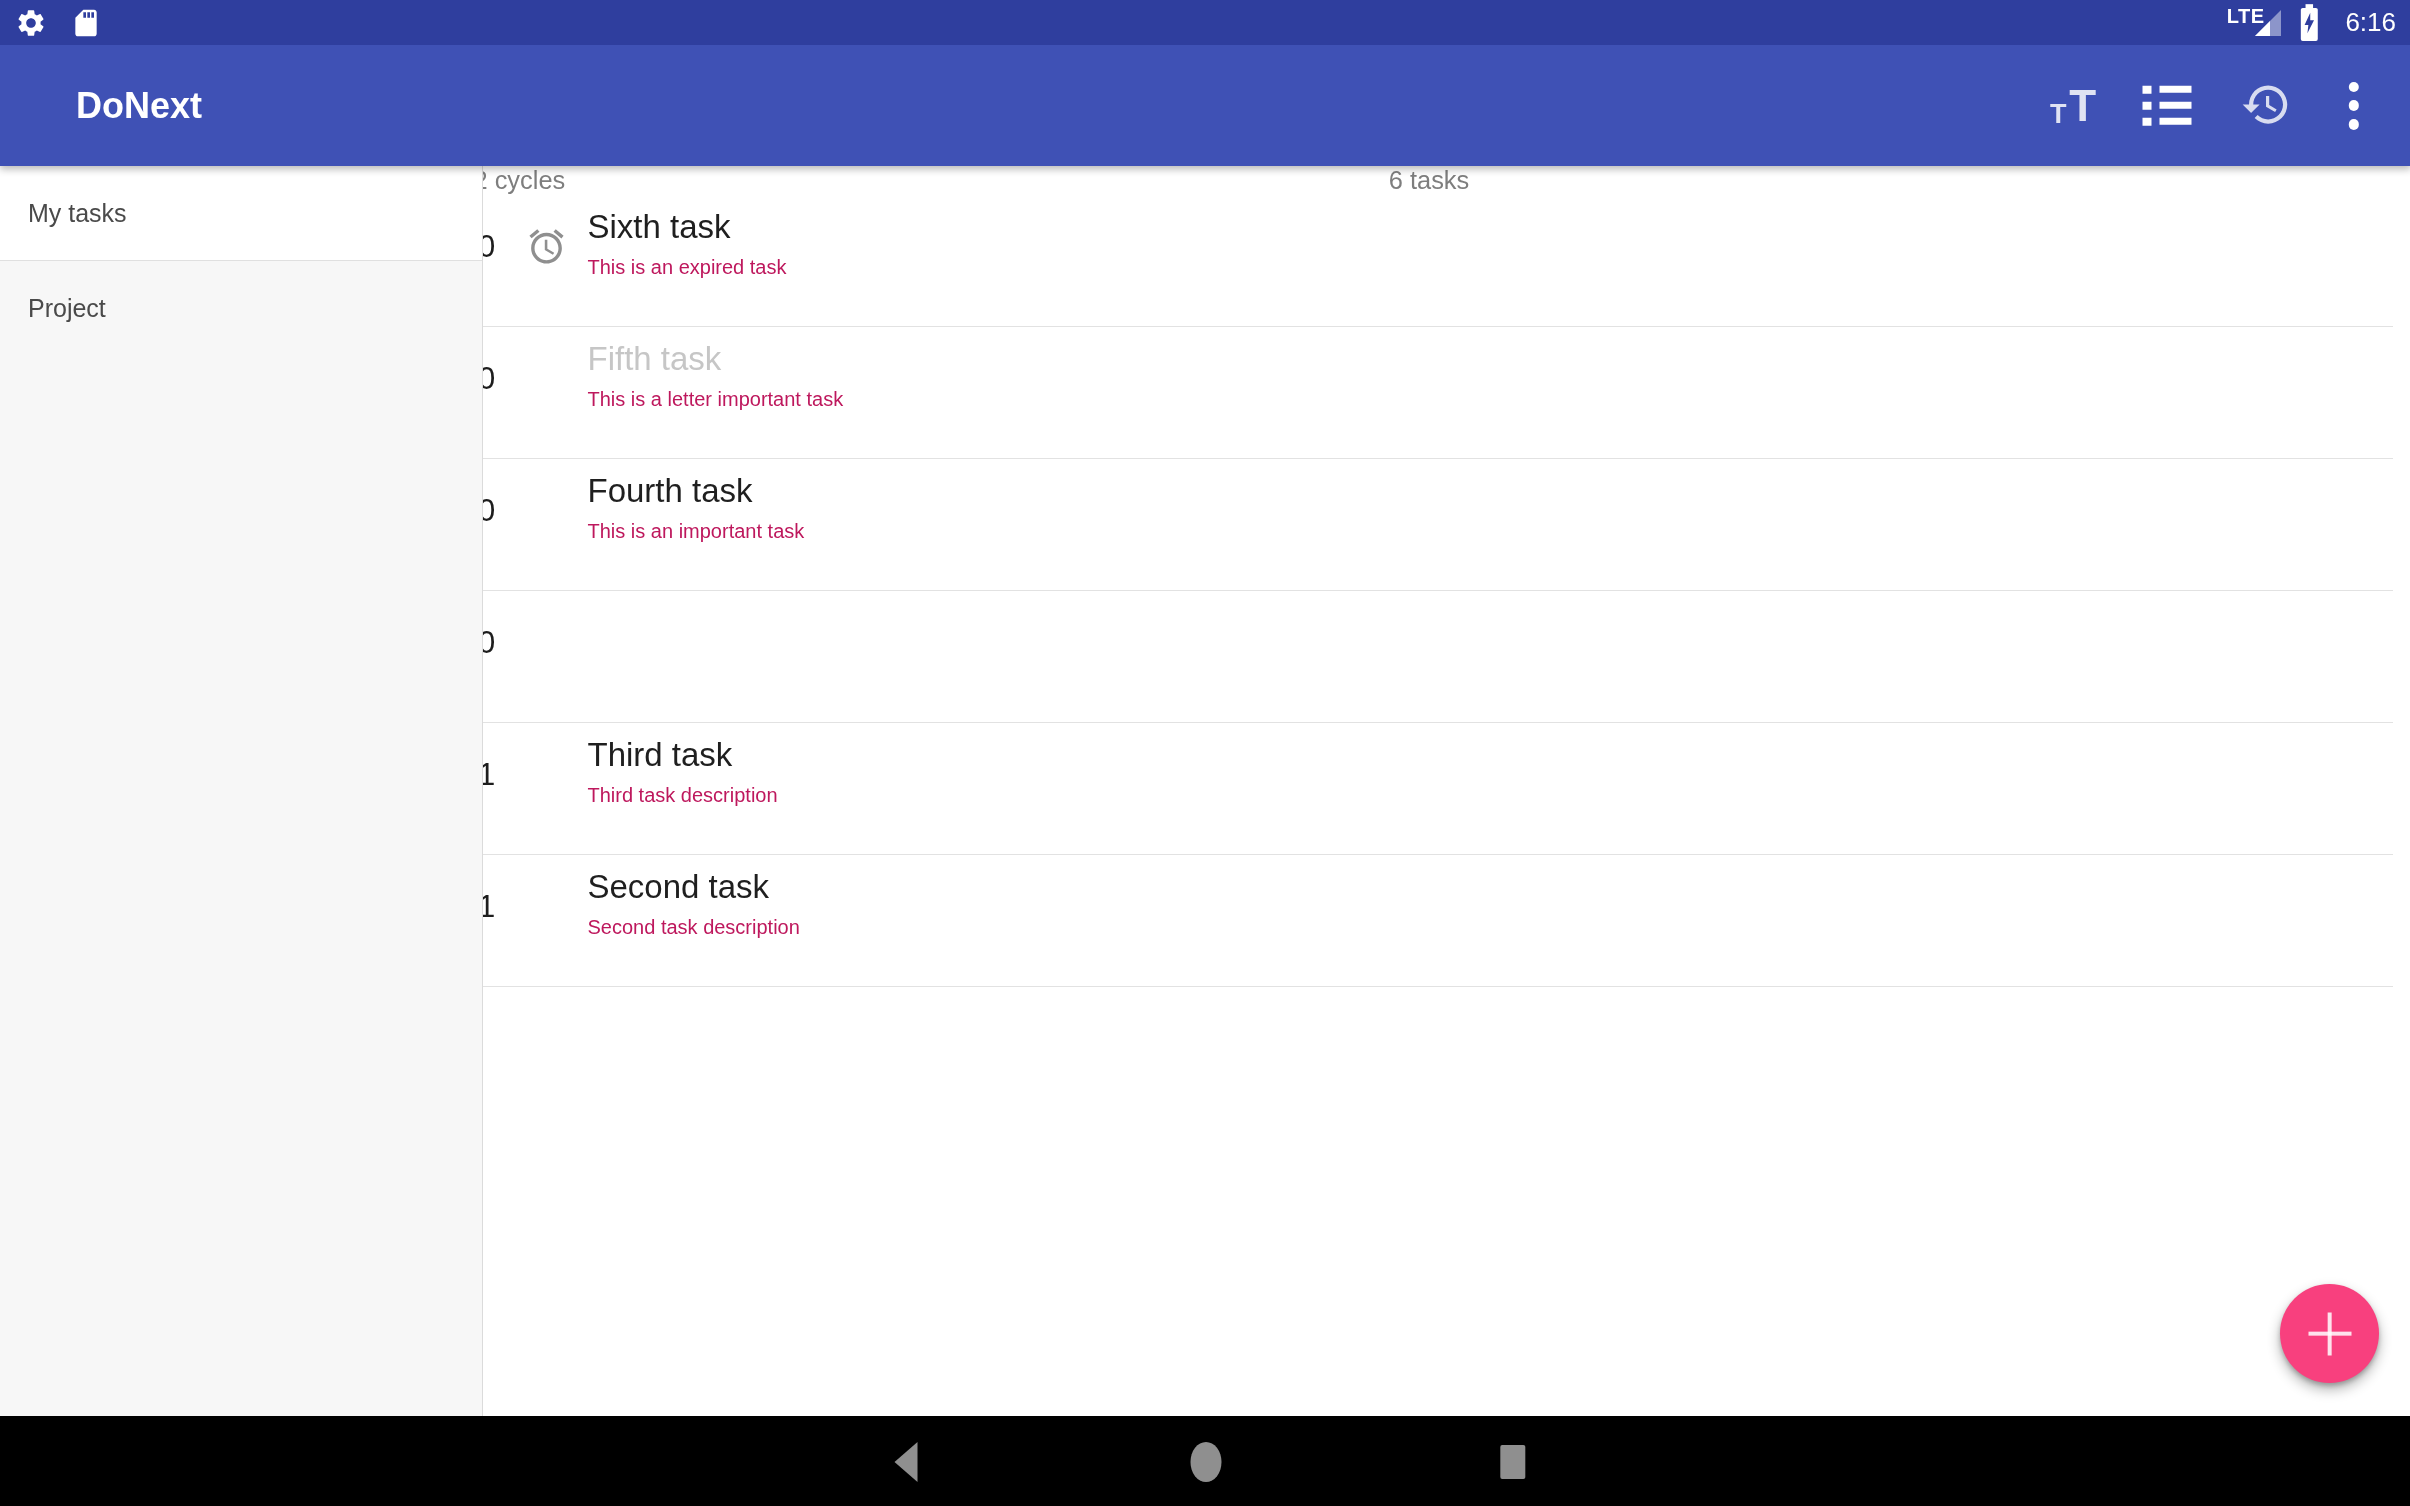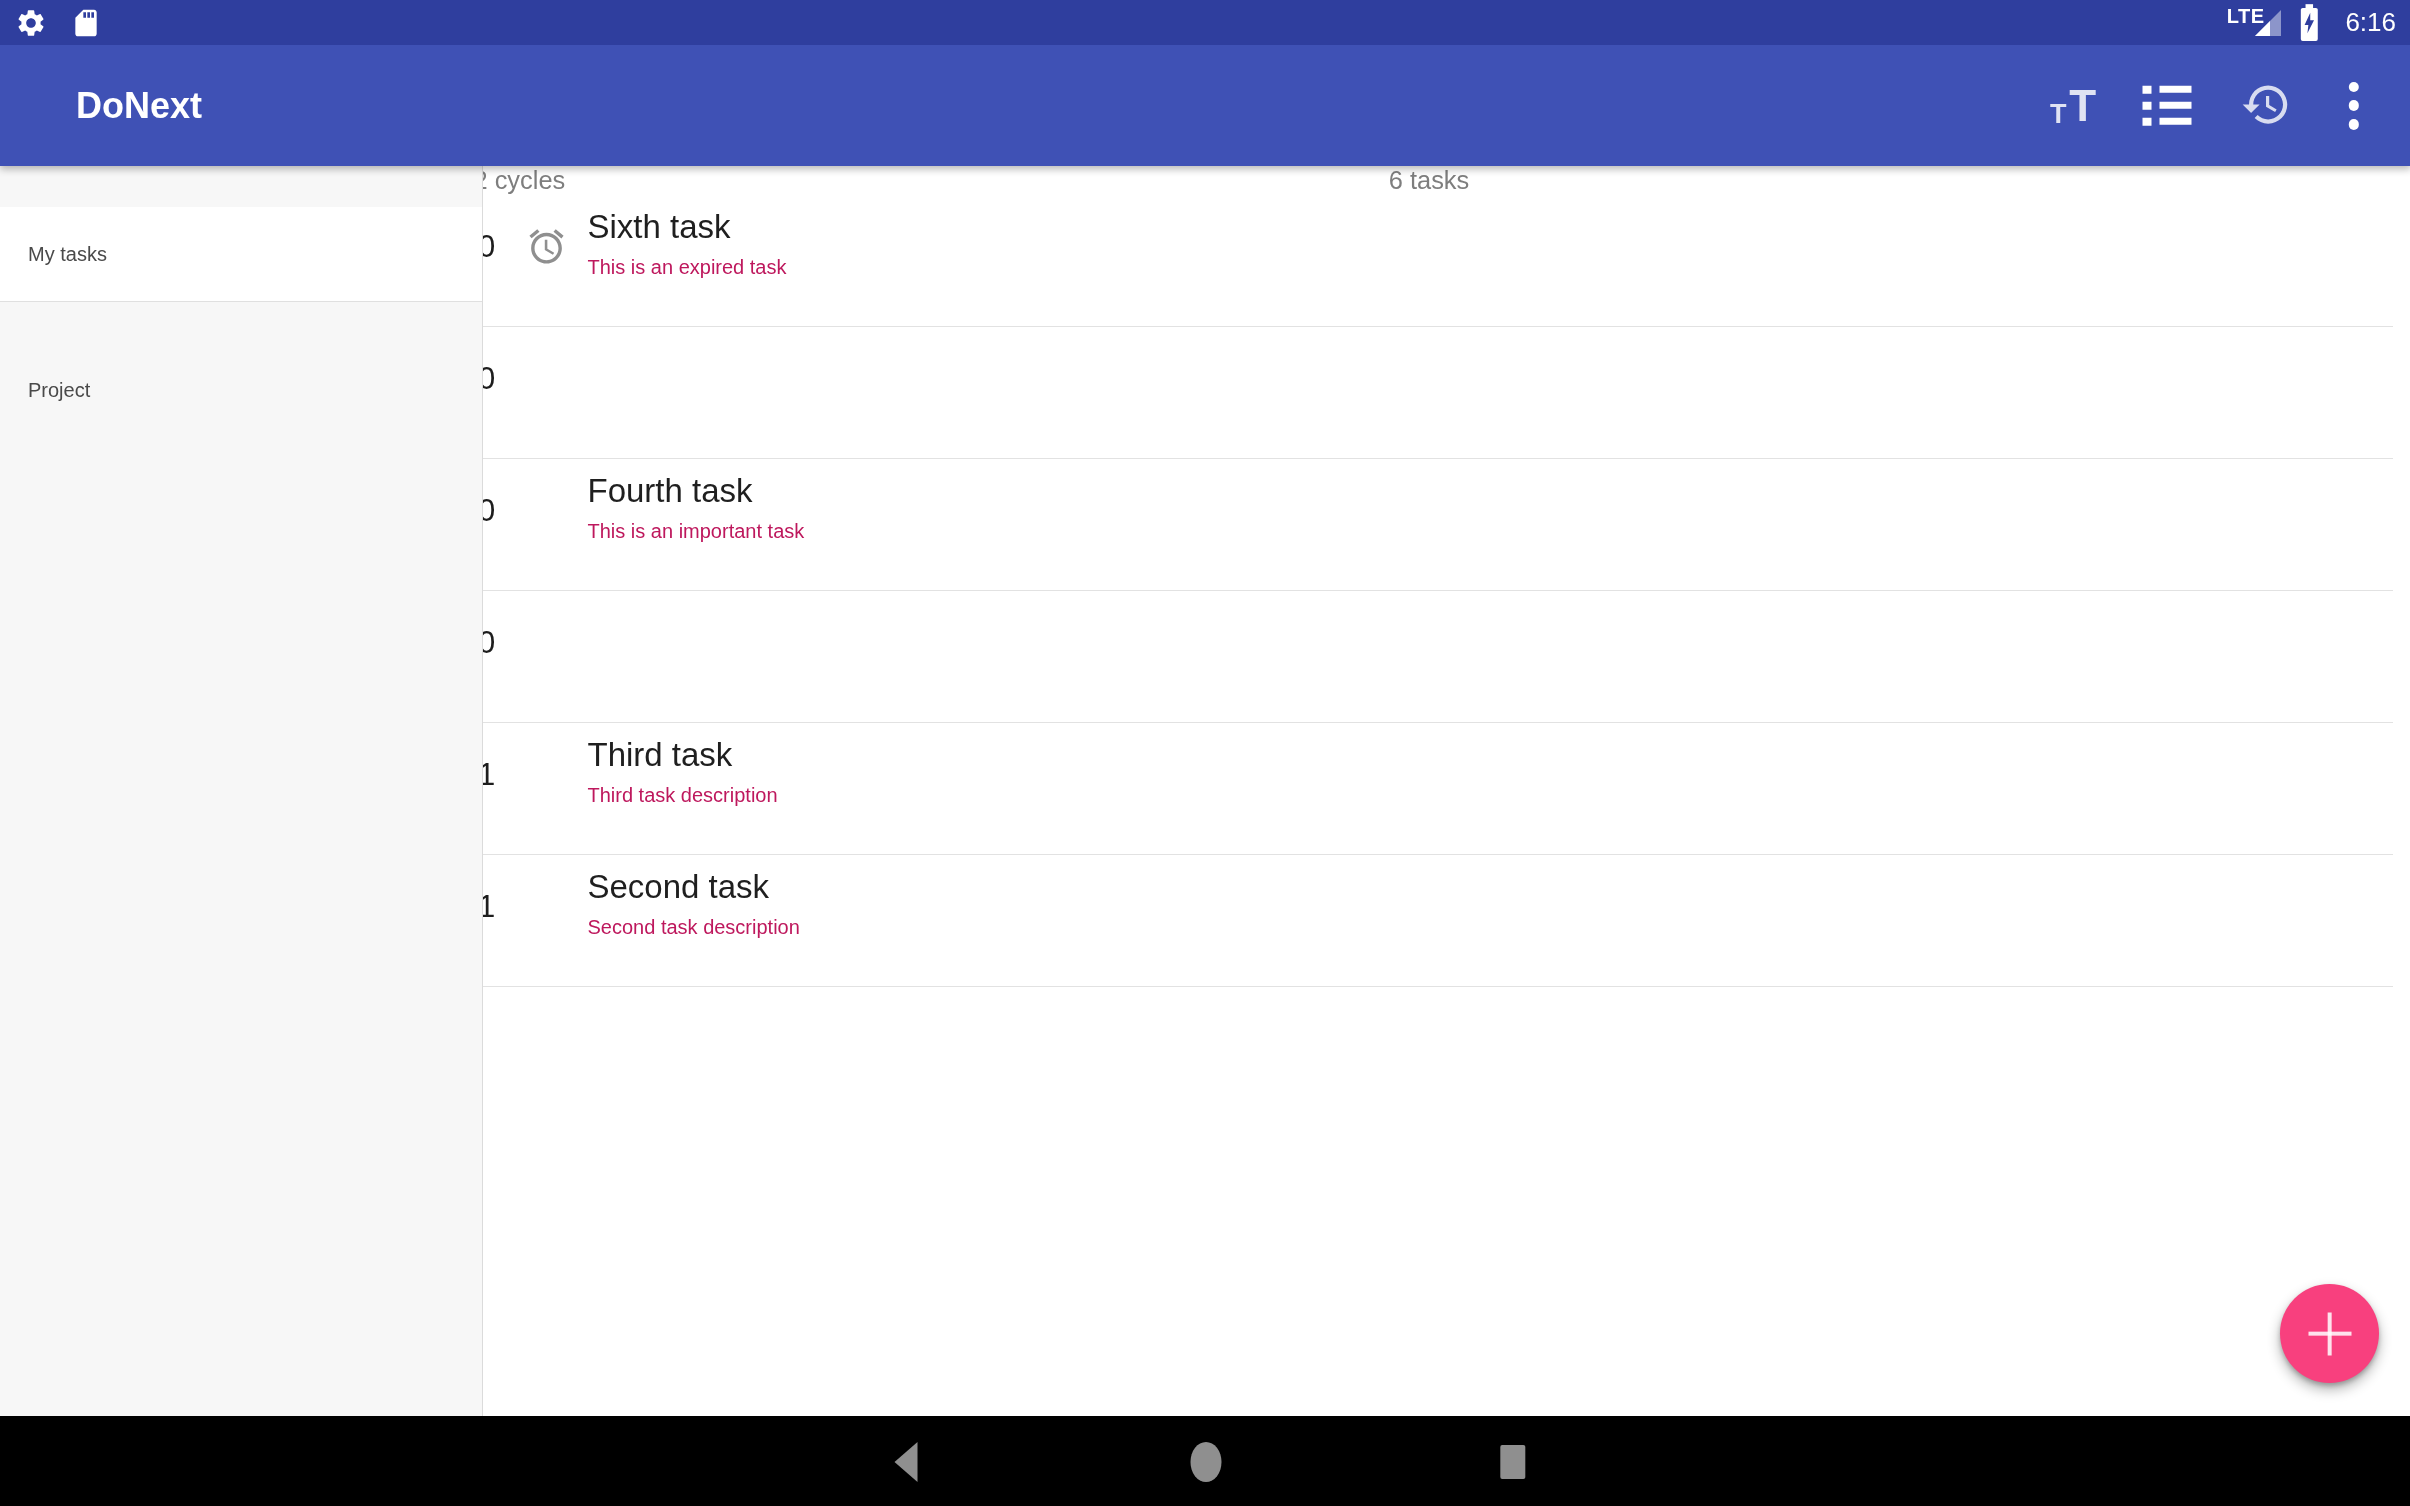--- a/index.html
+++ b/index.html
@@ -49,21 +49,21 @@
   .act-more { left:2354px; display:flex; flex-direction:column; gap:8.5px; }
   .more-dot { width:10.4px; height:10.4px; border-radius:50%; background:#fff; }
 
   
   .sidebar {
     position:absolute; left:0; top:166px; width:483px; height:1250px;
     background:#F7F7F7; border-right:0.9px solid #DBDBDB; z-index:5;
   }
   .sidebar-item {
     height:94px; display:flex; align-items:center;
-    padding-left:28px; font-size:20px; color:#4A4A4A; cursor:pointer;margin-top:41px;
+    padding-left:28px; font-size:25px; color:#4A4A4A; cursor:pointer;
   }
   .sidebar-item.selected { background:#FFFFFF; border-bottom:0.9px solid #E0E0E0; height:95px; }
 
   
   .content {
     position:absolute; left:465px; top:166px; width:1928px; height:1250px;
     background:#fff;
   }
   .content-header { position:relative; height:29px; font-size:25.4px; color:#7E7E7E; }
   .cycles-header { position:absolute; left:8.5px; bottom:0px; }
@@ -192,20 +192,24 @@
     </div>
     <div class="task-text">
       <div class="task-title">Sixth task</div>
       <div class="task-desc">This is an expired task</div>
     </div>
   </div>
 
   <div class="task-row">
     <div class="cycles">0</div>
     <div class="icon-slot"></div>
+    <div class="task-text">
+      <div class="task-title dimmed">Fifth task</div>
+      <div class="task-desc">This is a letter important task</div>
+    </div>
   </div>
 
   <div class="task-row">
     <div class="cycles">0</div>
     <div class="icon-slot"></div>
     <div class="task-text">
       <div class="task-title bold">Fourth task</div>
       <div class="task-desc">This is an important task</div>
     </div>
   </div>

